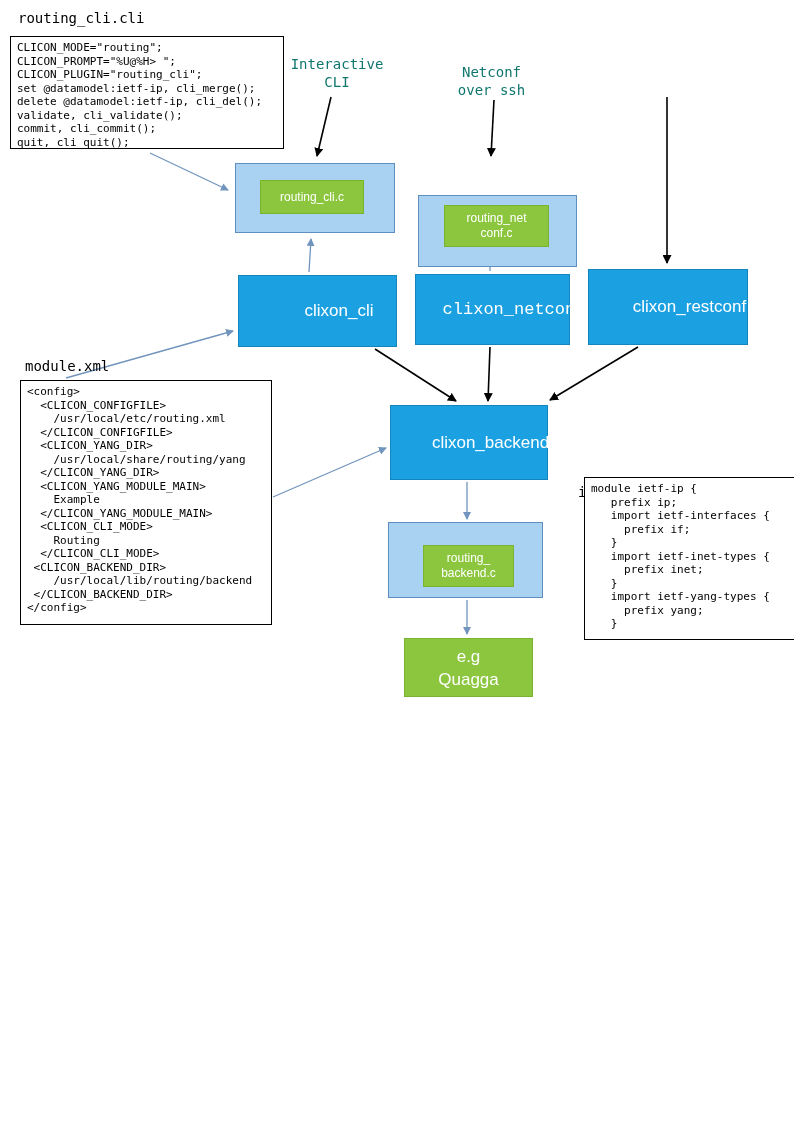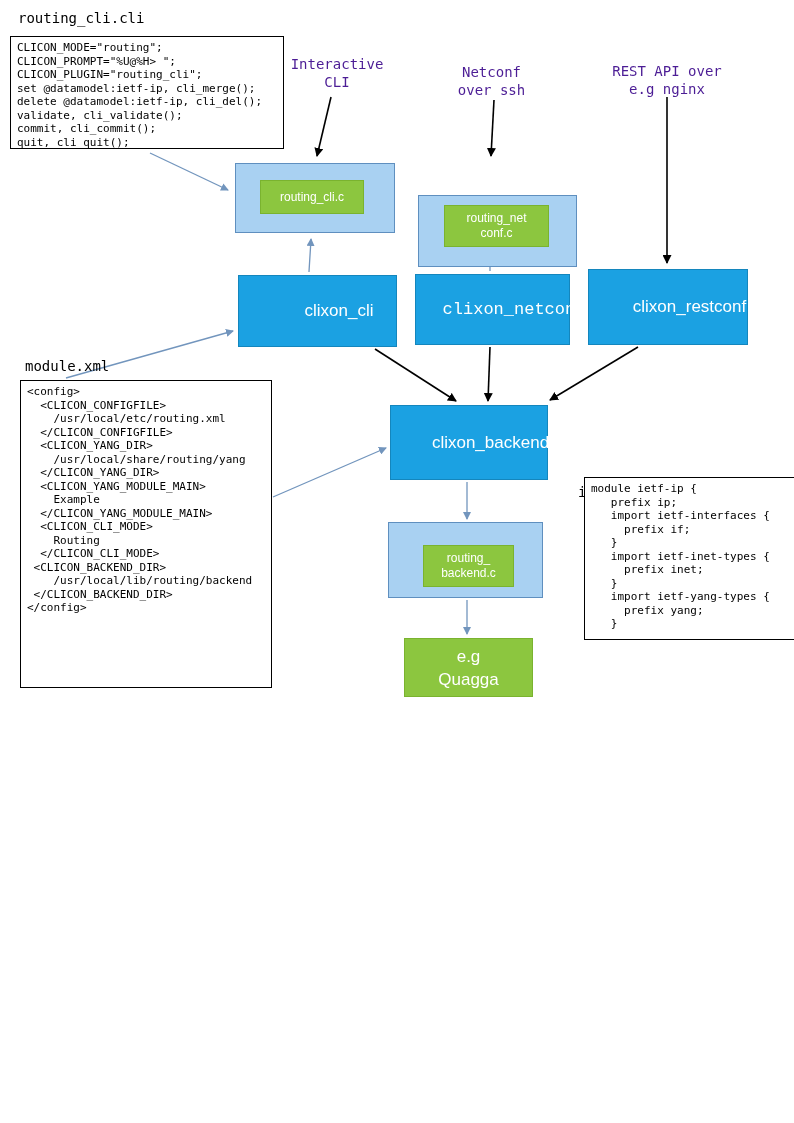--- a/index.html
+++ b/index.html
@@ -23,21 +23,21 @@
   .a-black{stroke:var(--arrow-black);stroke-width:1.6;fill:none;}
   .a-blue{stroke:var(--arrow-blue);stroke-width:1.3;fill:none;}
   .mk-black{fill:var(--arrow-black);}
   .mk-blue{fill:var(--arrow-blue);}
   .mono-label{
     position:absolute;font-family:"DejaVu Sans Mono",monospace;
     font-size:14px;color:#000;white-space:pre;
   }
   .annotation{
     position:absolute;font-family:"DejaVu Sans Mono",monospace;
-    font-size:14px;line-height:18px;color:#4c1d95;text-align:center;white-space:pre;
+    font-size:14px;line-height:18px;color:#0f766e;text-align:center;white-space:pre;
   }
   .code-box{
     position:absolute;background:#ffffff;border:1px solid var(--box-border);
     font-family:"DejaVu Sans Mono",monospace;font-size:11px;line-height:13.5px;
     color:#000;white-space:pre;padding:4px 6px;overflow:hidden;
   }
   .node{
     position:absolute;display:flex;align-items:center;justify-content:center;
     text-align:center;white-space:pre;
   }
@@ -97,22 +97,20 @@
 set @datamodel:ietf-ip, cli_merge();
 delete @datamodel:ietf-ip, cli_del();
 validate, cli_validate();
 commit, cli_commit();
 quit, cli_quit();</pre>
 
   <div class="annotation" style="left:278px;top:55px;width:118px;">Interactive
 CLI</div>
   <div class="annotation" style="left:440px;top:63px;width:103px;">Netconf
 over ssh</div>
-  <div class="annotation" style="left:606px;top:62px;width:122px;">REST API over
-e.g nginx</div>
 
   <div class="node node-light" style="left:235px;top:163px;width:160px;height:70px;">
     <div class="node node-green-inner" style="left:24px;top:16px;width:104px;height:34px;">
       <span>routing_cli.c</span>
     </div>
   </div>
 
   <div class="node node-light" style="left:418px;top:163px;width:159px;height:72px;margin-top:32px;">
     <div class="node node-green-inner" style="left:25px;top:9px;width:105px;height:42px;">
       <span>routing_net
@@ -130,21 +128,21 @@
 
   <div class="node node-blue" style="left:588px;top:269px;width:160px;height:76px;">
     <span>clixon_restconf</span>
   </div>
 
   <div class="node node-blue" style="left:390px;top:405px;width:158px;height:75px;">
     <span>clixon_backend</span>
   </div>
 
   <div class="mono-label" style="left:25px;top:358px;">module.xml</div>
-  <pre class="code-box" style="left:20px;top:380px;width:252px;height:308px;">&lt;config&gt;
+  <pre class="code-box" style="left:20px;top:380px;width:252px;height:245px;">&lt;config&gt;
   &lt;CLICON_CONFIGFILE&gt;
     /usr/local/etc/routing.xml
   &lt;/CLICON_CONFIGFILE&gt;
   &lt;CLICON_YANG_DIR&gt;
     /usr/local/share/routing/yang
   &lt;/CLICON_YANG_DIR&gt;
   &lt;CLICON_YANG_MODULE_MAIN&gt;
     Example
   &lt;/CLICON_YANG_MODULE_MAIN&gt;
   &lt;CLICON_CLI_MODE&gt;

